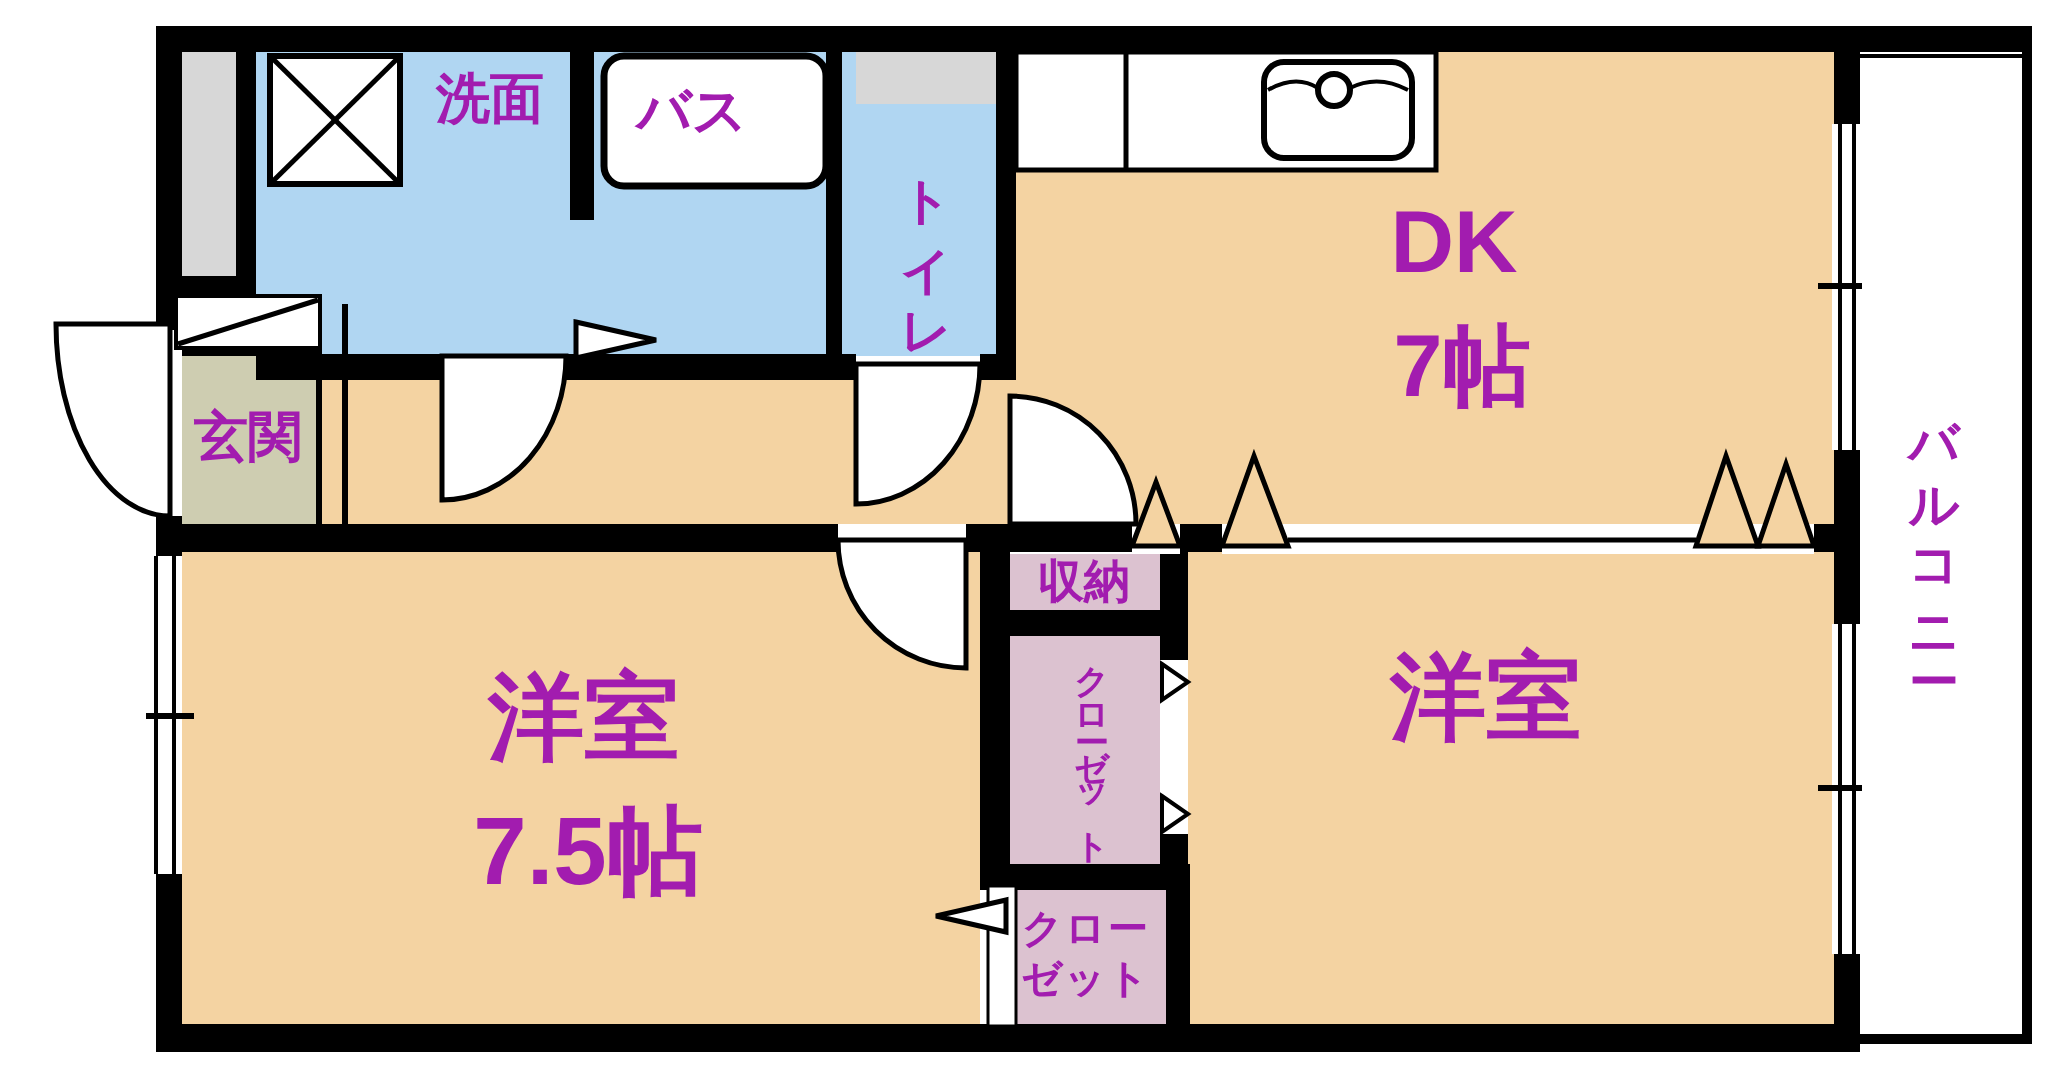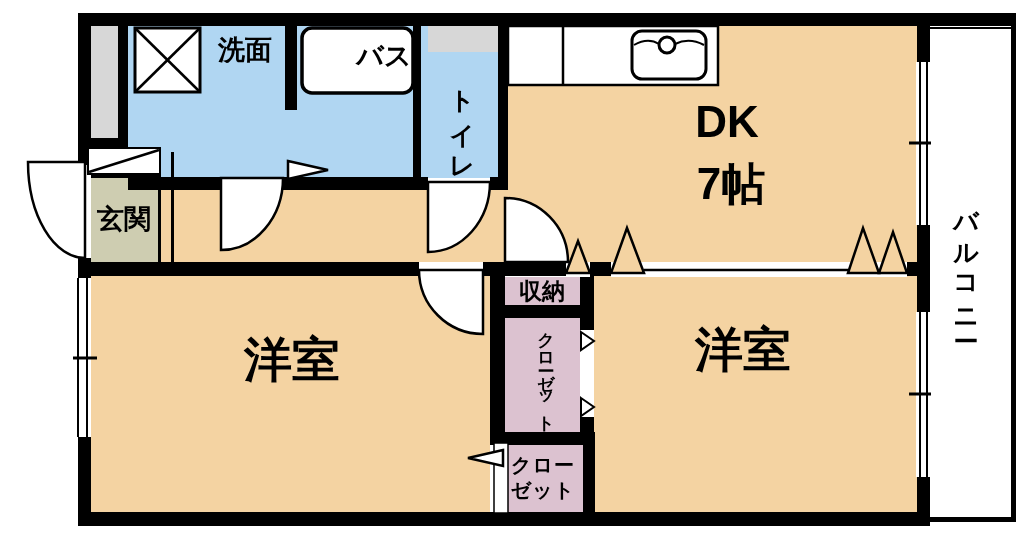--- a/index.html
+++ b/index.html
@@ -2,21 +2,21 @@
 <html><head>
 <meta charset="utf-8">
 <style>
   html,body{margin:0;padding:0;background:#ffffff;}
   #stage{
     position:relative;width:1024px;height:538px;overflow:hidden;
     background:#ffffff;font-family:"Liberation Sans",sans-serif;
   }
   #plan-svg{position:absolute;left:0;top:0;}
   .lbl{
-    position:absolute;font-weight:700;color:#000000;line-height:1;
+    position:absolute;font-weight:700;color:#a21caf;line-height:1;
     white-space:nowrap;transform:translate(-50%,-50%);
     font-family:"Liberation Sans",sans-serif;z-index:5;
   }
   .lbl.v{
     writing-mode:vertical-rl;text-orientation:mixed;
     transform:translateX(-50%);white-space:nowrap;
   }
   .fs-42{font-size:48px;}
   .fs-36{font-size:44px;}
   .fs-27{font-size:27px;}
@@ -157,30 +157,31 @@
         <rect x="632" y="31" width="74" height="48" rx="10" fill="#ffffff" stroke="#000" stroke-width="3"></rect>
         <path d="M 634,45 Q 648,37 659,44" fill="none" stroke="#000" stroke-width="2"></path>
         <path d="M 675,44 Q 689,37 704,45" fill="none" stroke="#000" stroke-width="2"></path>
         <circle cx="667" cy="45" r="8" fill="#ffffff" stroke="#000" stroke-width="3"></circle>
       </g>
     </g>
   </svg>
 
   <div class="lbl fs-27" style="left:245px;top:50px;">洗面</div>
 
-  <div class="lbl fs-27" style="left:346px;top:56px;margin-left:38px;">バス</div>
+  <div class="lbl fs-27" style="left:346px;top:56px;">バス</div>
 
   <div class="lbl v fs-25" style="left:462px;top:72px;">トイレ</div>
 
   <div class="lbl fs-36" style="left:727px;top:122px;">DK</div>
   <div class="lbl fs-36" style="left:731px;top:184px;">7帖</div>
 
   <div class="lbl fs-27" style="left:124px;top:219px;">玄関</div>
 
   <div class="lbl fs-42" style="left:292px;top:360px;">洋室</div>
+  <div class="lbl fs-42" style="left:294px;top:427px;">7.5帖</div>
 
   <div class="lbl fs-42" style="left:743px;top:350px;">洋室</div>
 
   <div class="lbl fs-23" style="left:542px;top:291px;">収納</div>
 
   <div class="lbl v fs-17" style="left:546px;top:321px;">クローゼット</div>
 
   <div class="lbl fs-20" style="left:543px;top:465px;">クロー</div>
   <div class="lbl fs-20" style="left:543px;top:490px;">ゼット</div>
 

